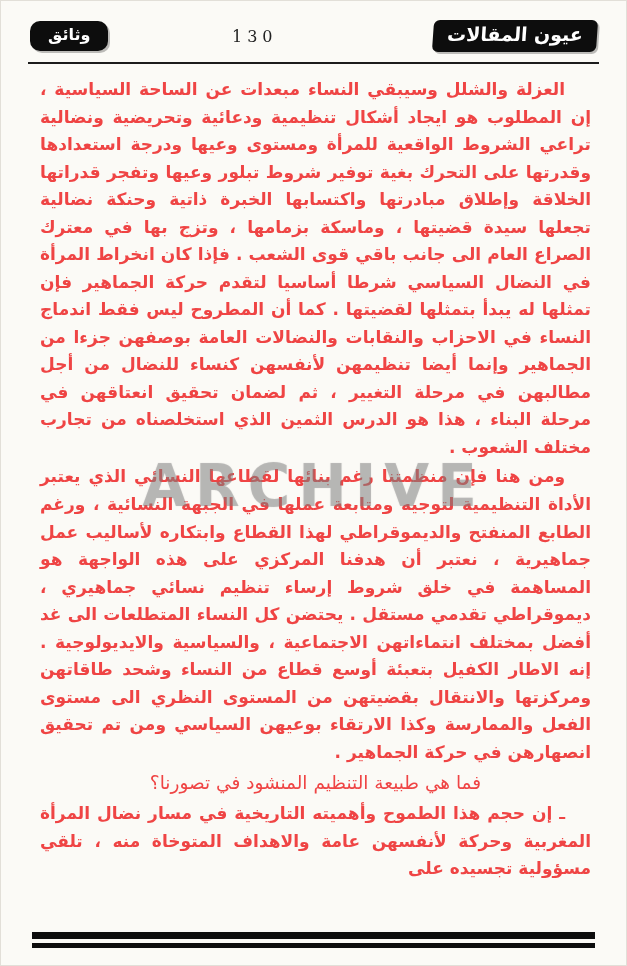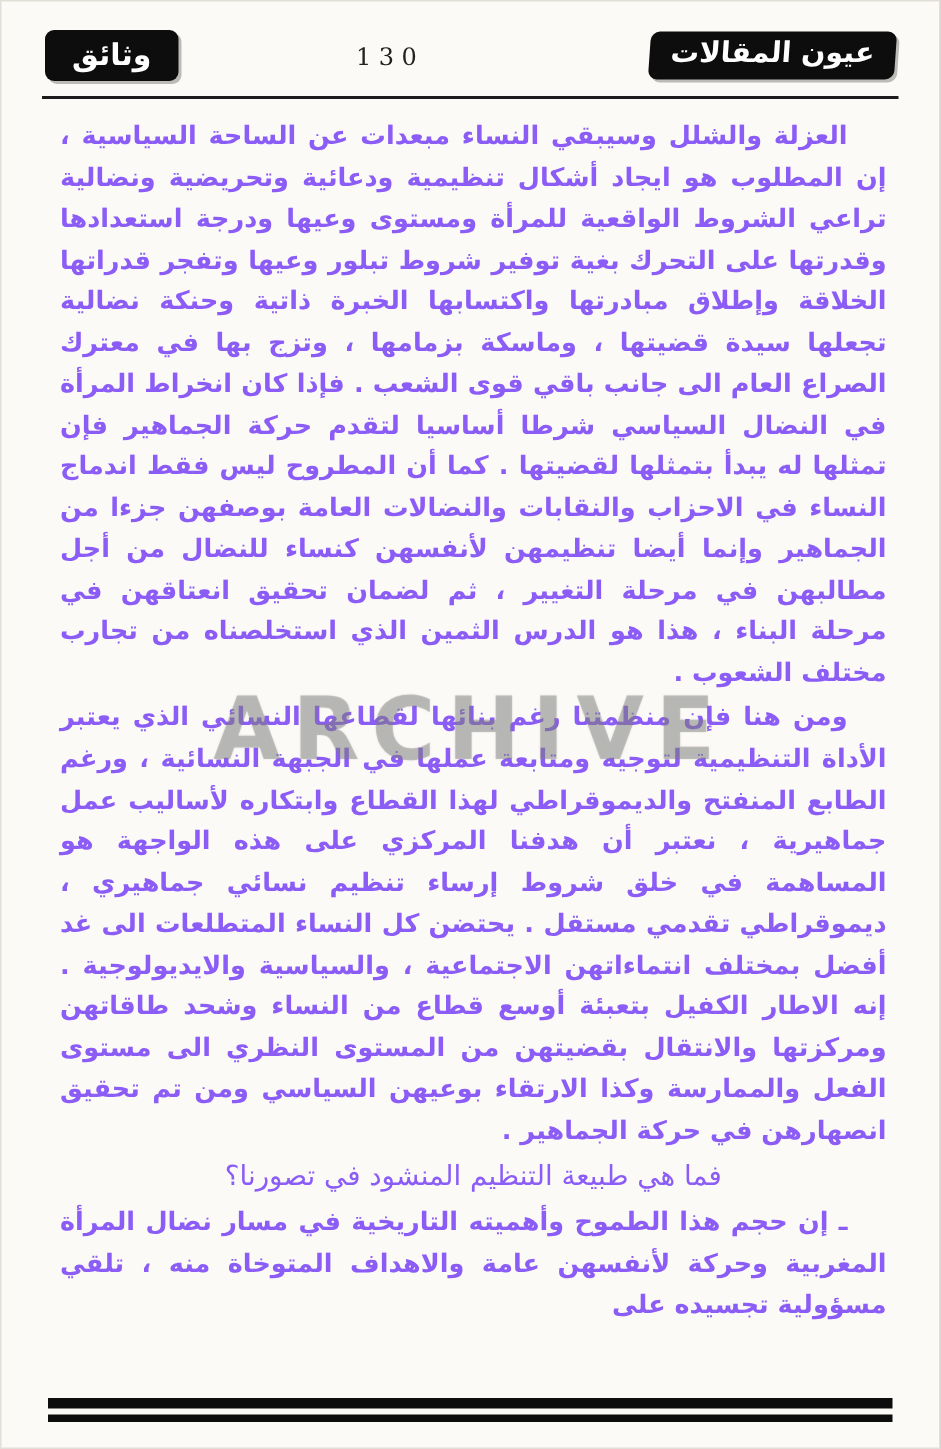--- a/index.html
+++ b/index.html
@@ -29,23 +29,24 @@
   }
   .stamp {
     background: #0d0d0d;
     color: #ffffff;
     font-weight: bold;
     border-radius: 6px;
     line-height: 1;
     box-shadow: 2px 2px 0 rgba(0,0,0,0.25);
   }
   .stamp.left {
-    font-size: 20px;
+    font-size: 16px;
     padding: 6px 18px 8px 18px;
     letter-spacing: 2px;
+    border-radius: 10px;
   }
   .stamp.right {
     font-size: 19px;
     padding: 5px 14px 8px 14px;
     transform: skewX(-4deg);
   }
   .page-number {
     font-family: "DejaVu Serif", serif;
     font-size: 16px;
     letter-spacing: 5px;
@@ -59,21 +60,21 @@
     margin: 4px 28px 0 28px;
   }
   
   .body-text {
     direction: rtl;
     text-align: justify;
     padding: 12px 36px 12px 40px;
     font-size: 17px;
     line-height: 1.62;
     font-weight: bold;
-    color: #8b5cf6;
+    color: #ef4444;
   }
   .body-text p {
     margin: 0 0 2px 0;
     text-indent: 26px;
   }
   .section-heading {
     text-align: center;
     font-size: 18.5px;
     font-weight: normal;
     margin: 8px 0 6px 0;

